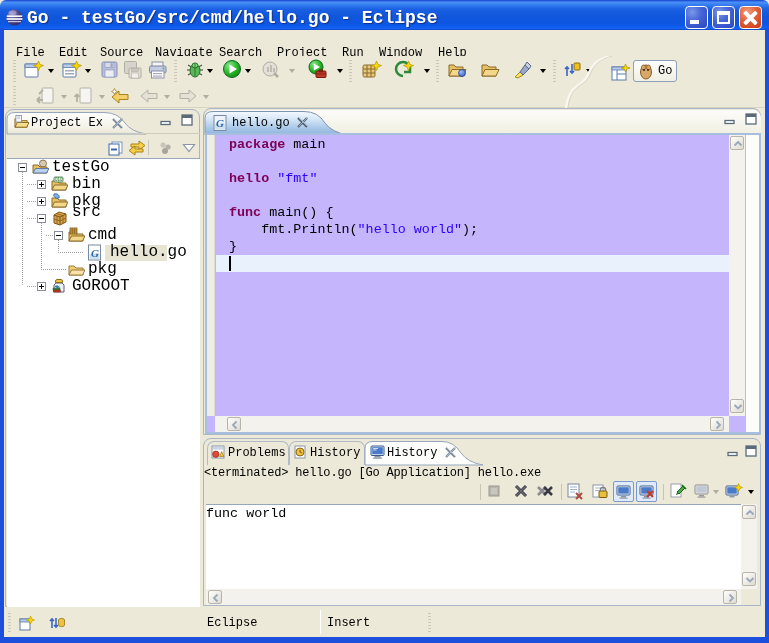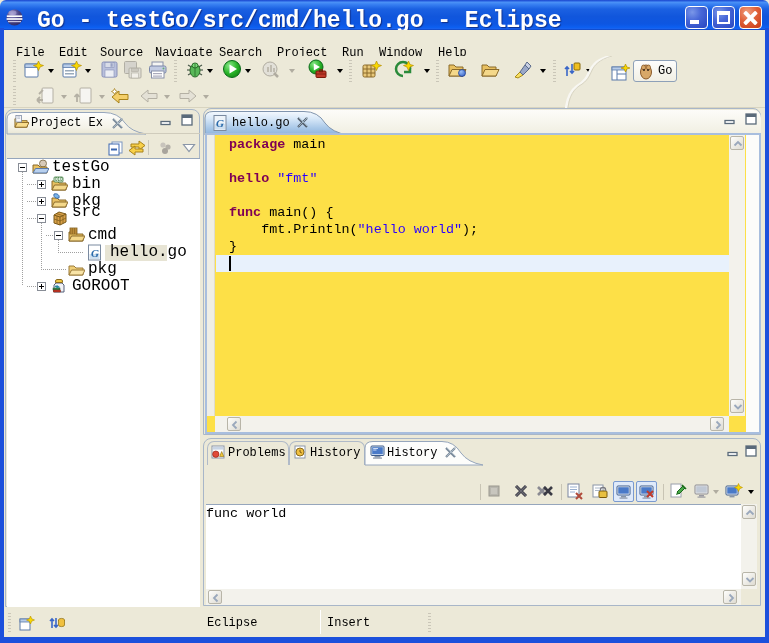--- a/index.html
+++ b/index.html
@@ -2,21 +2,21 @@
 <html><head><meta charset="utf-8"><style>
 *{margin:0;padding:0;box-sizing:border-box}
 html,body{width:769px;height:643px;overflow:hidden;font-family:"Liberation Mono",monospace;}
 .abs{position:absolute}
 body{position:relative;background:#ece9d8}
 
 #frame-top{left:0;top:0;width:769px;height:30px;border-radius:6px 6px 0 0;background:linear-gradient(180deg,#1a41c8 0%,#2a63e2 3%,#4a90f6 8%,#3981f2 14%,#1b61e2 30%,#1156dc 55%,#0d56e2 80%,#0c60f2 92%,#1c63ee 96%,#0a3eb8 100%);}
 #frame-left{left:0;top:28px;width:4px;height:615px;background:#1c50dc}
 #frame-right{left:765px;top:28px;width:4px;height:615px;background:#1c50dc}
 #frame-bottom{left:0;top:637px;width:769px;height:6px;background:#1c50dc}
-#title-text{left:37px;top:8px;color:#fff;font-size:23px;font-weight:bold;letter-spacing:0px;text-shadow:1px 1px 1px #10308a;white-space:pre}
+#title-text{left:27px;top:8px;color:#fff;font-size:18px;font-weight:bold;letter-spacing:0px;text-shadow:1px 1px 1px #10308a;white-space:pre}
 .titlebtn{top:6px;width:23px;height:23px;border:1px solid #fff;border-radius:4px}
 #btn-min{left:685px;background:radial-gradient(circle at 30% 25%,#7a97e8 0%,#4868d8 40%,#2745c0 100%)}
 #btn-max{left:712px;background:radial-gradient(circle at 30% 25%,#7a97e8 0%,#4868d8 40%,#2745c0 100%)}
 #btn-close{left:739px;background:radial-gradient(circle at 35% 25%,#f0a080 0%,#e0613a 45%,#c93a16 100%)}
 #btn-min .g{position:absolute;left:4px;bottom:4px;width:9px;height:4px;background:#fff}
 #btn-max .g{position:absolute;left:4px;top:4px;width:13px;height:13px;border:2px solid #fff;border-top-width:4px}
 #btn-close .g1,#btn-close .g2{position:absolute;left:2px;top:9px;width:17px;height:4px;background:#fff;border-radius:1px}
 #btn-close .g1{transform:rotate(45deg)}#btn-close .g2{transform:rotate(-45deg)}
 
 #menubar{left:4px;top:30px;width:761px;height:26px;background:#ece9d8;font-size:12px;color:#000}
@@ -458,21 +458,21 @@
       <path d="M2.5 1.5 L11.5 10.5 M11.5 1.5 L2.5 10.5" stroke="#9ab0c0" stroke-width="1"></path>
     </svg>
 <svg class="abs" style="left:520px;top:5px" width="13" height="11" viewBox="0 0 13 11">
       <rect x="1" y="6.5" width="9" height="3" fill="#fff" stroke="#5a6a7a" stroke-width="1.3"></rect>
     </svg>
 <svg class="abs" style="left:541px;top:4px" width="13" height="12" viewBox="0 0 13 12">
       <rect x="1" y="1" width="10" height="10" fill="#fff" stroke="#5a6a7a" stroke-width="1.3"></rect>
       <rect x="1" y="1" width="10" height="3" fill="#5a6a7a"></rect>
     </svg>
 
-<div class="abs" style="left:1px;top:24px;width:556px;height:301px;background:#fde047;border:2px solid #a8bede">
+<div class="abs" style="left:1px;top:24px;width:556px;height:301px;background:#c4b5fd;border:2px solid #a8bede">
   <div class="abs" style="left:0px;top:0px;width:8px;height:281px;background:#efeee6;border-right:1px solid #dedbce"></div>
   <div class="abs" style="left:9px;top:120px;width:513px;height:17px;background:#e8f1fc"></div>
   <div class="abs" id="code" style="left:22px;top:1px;font-size:13.4px;line-height:17px;white-space:pre"><span class="kw">package</span> main
 
 <span class="kw">hello</span> <span class="st">"fmt"</span>
 
 <span class="kw">func</span> main() {
     fmt.Println(<span class="st">"hello world"</span>);
 }
 </div>
@@ -530,20 +530,21 @@
       <path d="M2 2 L11 11 M11 2 L2 11" stroke="#7a8a9a" stroke-width="2.2"></path>
       <path d="M2.5 1.5 L11.5 10.5 M11.5 1.5 L2.5 10.5" stroke="#aab8c4" stroke-width="1"></path>
     </svg>
 <svg class="abs" style="left:523px;top:7px" width="13" height="11" viewBox="0 0 13 11">
       <rect x="1" y="6.5" width="9" height="3" fill="#fff" stroke="#5a6a7a" stroke-width="1.3"></rect>
     </svg>
 <svg class="abs" style="left:541px;top:6px" width="13" height="12" viewBox="0 0 13 12">
       <rect x="1" y="1" width="10" height="10" fill="#fff" stroke="#5a6a7a" stroke-width="1.3"></rect>
       <rect x="1" y="1" width="10" height="3" fill="#5a6a7a"></rect>
     </svg>
+<div class="abs" style="left:0px;top:27px;font-size:12px;letter-spacing:-0.18px;white-space:pre">&lt;terminated&gt; hello.go [Go Application] hello.exe</div>
 
 <div class="abs" style="left:276px;top:45px;width:1px;height:16px;background:#c8c4b4"></div>
 <svg class="cic" style="left:281px" viewBox="0 0 18 18">
       <rect x="4" y="4" width="10" height="10" fill="#b8b6ae" stroke="#9a988e"></rect>
       <rect x="6" y="6" width="6" height="6" fill="#c8c6be"></rect>
     </svg>
 <svg class="cic" style="left:308px" viewBox="0 0 18 18">
       <path d="M4 4 L14 14 M14 4 L4 14" stroke="#3a3a44" stroke-width="3"></path>
       <path d="M4 4 L14 14 M14 4 L4 14" stroke="#6a6a74" stroke-width="1.2"></path>
     </svg>

